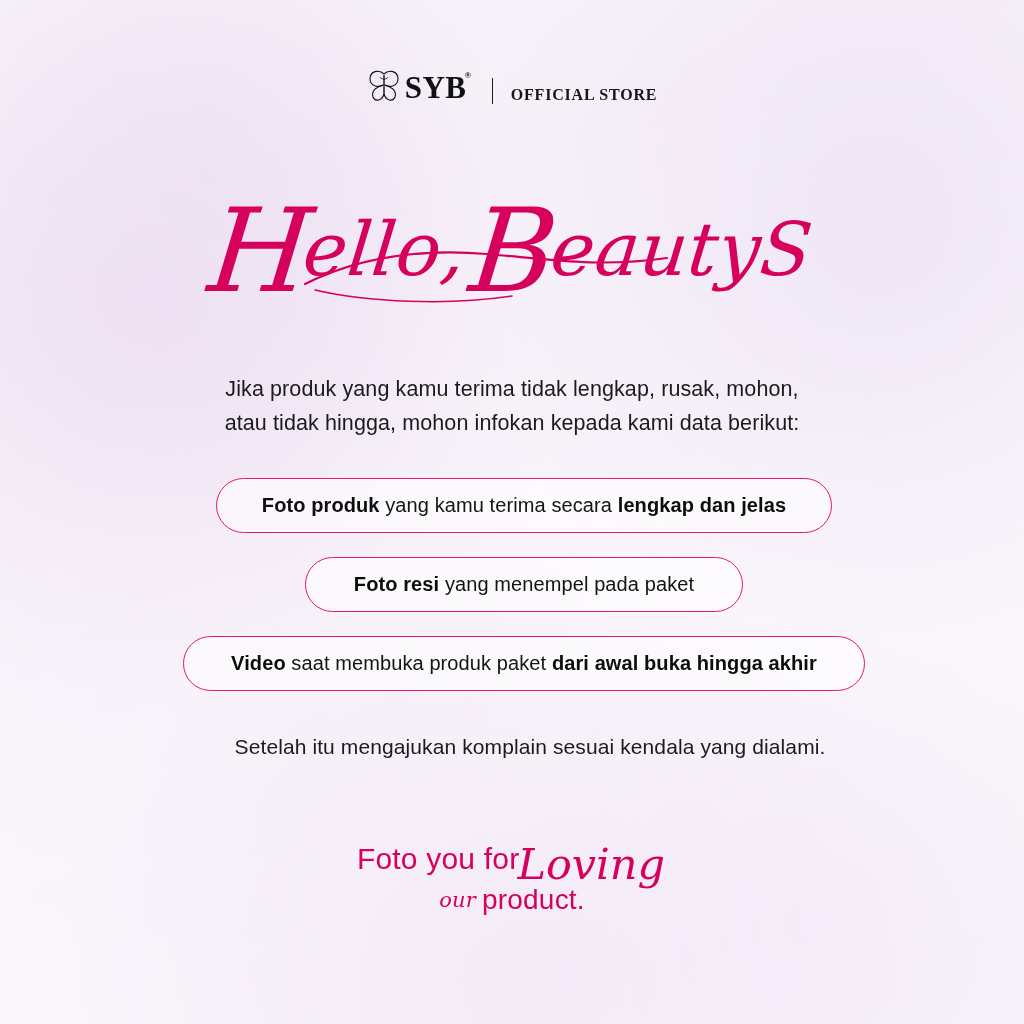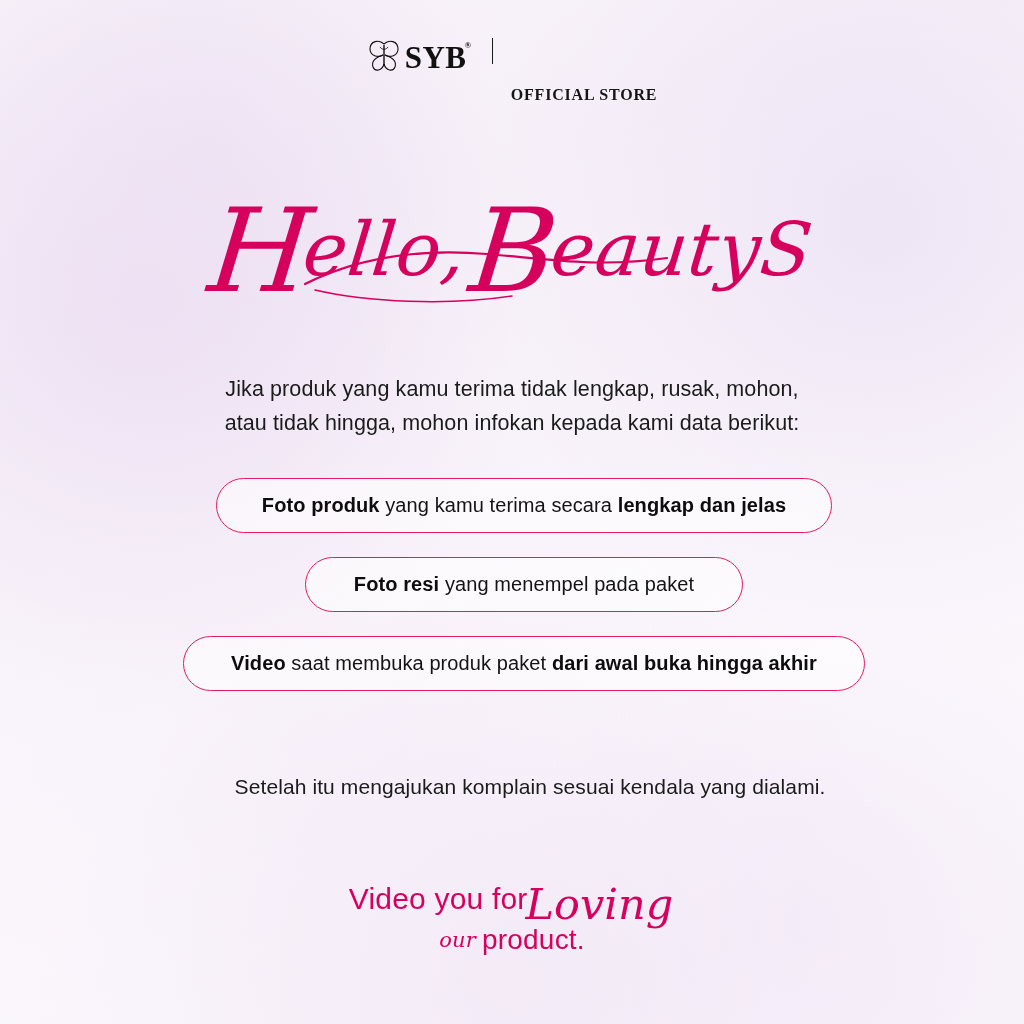--- a/index.html
+++ b/index.html
@@ -45,21 +45,21 @@
     height: 60%;
     background: radial-gradient(ellipse at center, rgba(240,229,246,0.5) 0%, rgba(255,255,255,0) 70%);
     pointer-events: none;
   }
 
   
   .brand-bar {
     position: relative;
     z-index: 3;
     display: flex;
-    align-items: flex-start;
+    align-items: flex-end;
     justify-content: center;
     gap: 0;
     padding-top: 38px;
   }
   .brand-mark {
     display: flex;
     align-items: center;
     gap: 4px;
   }
   .brand-glyph {
@@ -180,21 +180,21 @@
   .pill b {
     font-weight: 700;
     color: #0d0d0d;
   }
 
   
   .closing {
     position: relative;
     z-index: 3;
     text-align: center;
-    margin-top: 84px;
+    margin-top: 44px;
     font-size: 21px;
     color: #1b1b1b;
     letter-spacing: 0.1px;
     padding-left: 36px;
   }
 
   
   .thanks {
     position: relative;
     z-index: 3;
@@ -279,19 +279,19 @@
       <b>Foto resi</b><span> yang menempel pada paket</span><b></b>
     </div>
     <div class="pill" style="width:682px; text-align:center;">
       <b>Video</b><span> saat membuka produk paket </span><b>dari awal buka hingga akhir</b>
     </div>
   </div>
 
   <div class="closing">Setelah itu mengajukan komplain sesuai kendala yang dialami.</div>
 
   <div class="thanks">
-    <span class="thanks-line1">Video you for</span><span class="thanks-script">Loving</span>
+    <span class="thanks-line1">Foto you for</span><span class="thanks-script">Loving</span>
     <div class="thanks-line2">
       <span class="thanks-our">our</span><span>product.</span>
     </div>
   </div>
 
 </div>
 
 </body></html>

